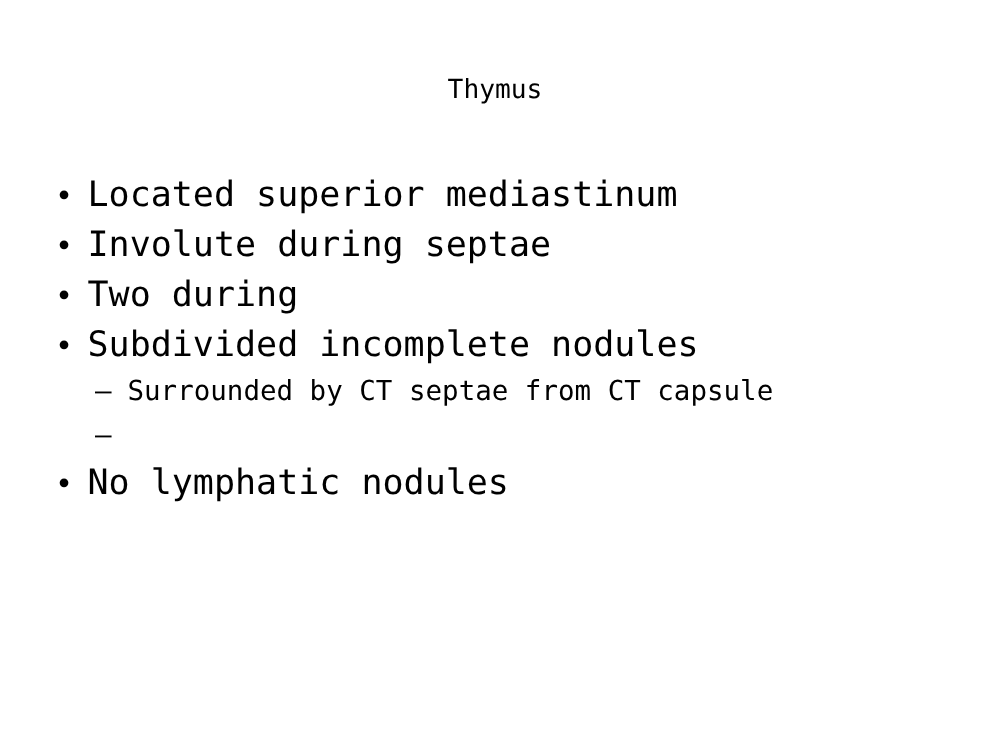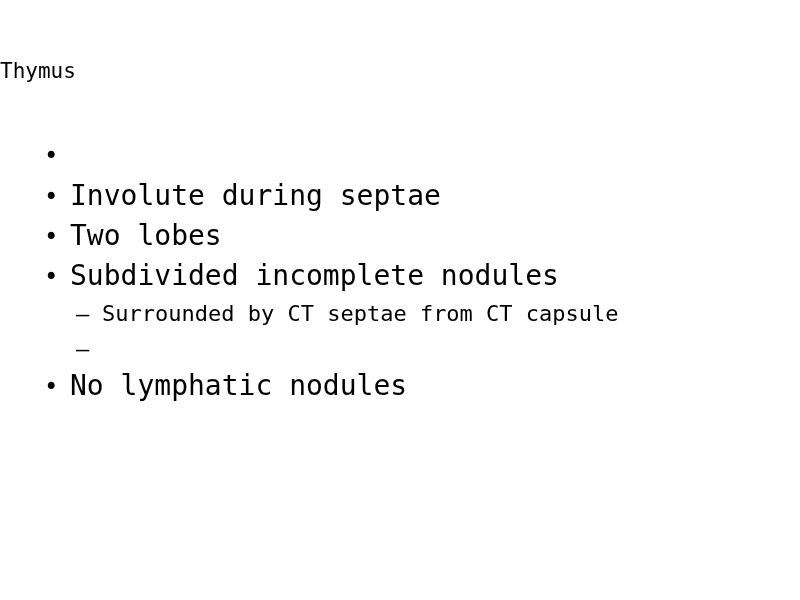--- a/index.html
+++ b/index.html
@@ -20,21 +20,21 @@
     width: 800px;
     height: 600px;
     background: #ffffff;
   }
 
   .slide-title {
     position: absolute;
     top: 58px;
     left: 0;
     width: 792px;
-    text-align: left;
+    text-align: center;
     font-size: 21px;
     line-height: 26px;
     letter-spacing: 0px;
     color: #000000;
     white-space: nowrap;
   }
 
   .body-list {
     position: absolute;
     top: 136px;
@@ -105,30 +105,31 @@
 <body>
 
 <div class="slide">
 
   <div class="slide-title">Thymus</div>
 
   <div class="body-list">
 
     <div class="bullet-row level-1">
       <span class="marker-dot">•</span>
+      <span class="bullet-text">Located superior mediastinum</span>
     </div>
 
     <div class="bullet-row level-1">
       <span class="marker-dot">•</span>
       <span class="bullet-text">Involute during septae</span>
     </div>
 
     <div class="bullet-row level-1">
       <span class="marker-dot">•</span>
-      <span class="bullet-text">Two lobes</span>
+      <span class="bullet-text">Two during</span>
     </div>
 
     <div class="bullet-row level-1">
       <span class="marker-dot">•</span>
       <span class="bullet-text">Subdivided incomplete nodules</span>
     </div>
 
     <div class="bullet-row level-2">
       <span class="marker-dash">–</span>
       <span class="bullet-text">Surrounded by CT septae from CT capsule</span>

